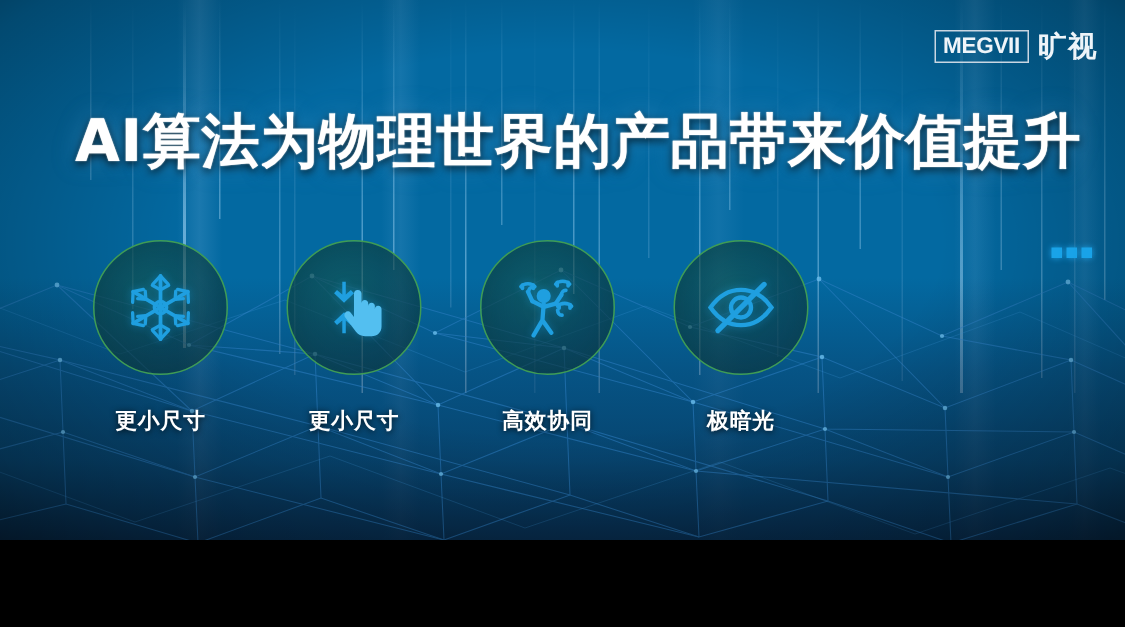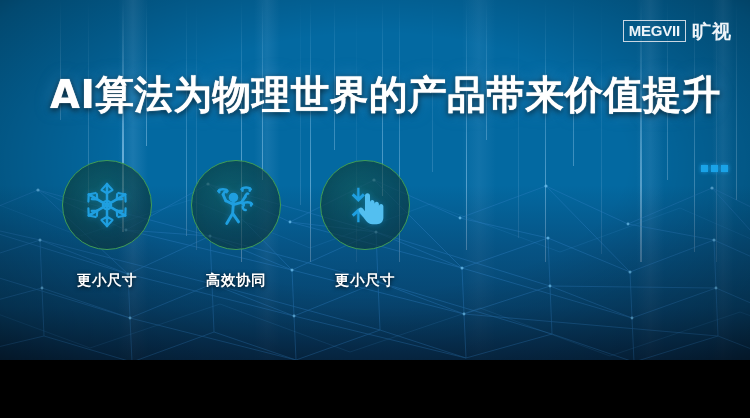--- a/index.html
+++ b/index.html
@@ -292,20 +292,42 @@
           </svg>
         </span>
       </div>
       <div class="label">更小尺寸</div>
     </div>
 
 
     <div class="feature">
       <div class="circle">
         <span>
+          <svg width="50" height="50" viewBox="0 0 64 64">
+            <g fill="#1f9fe0">
+              <path d="M22 10 L22 21 L17.5 17 L15 19.8 L23.5 28 L32 19.8 L29.3 17 L25 21 L25 10 Z"></path>
+              <path d="M23.5 36 L15 44.2 L17.5 47 L22 43 L22 54 L25 54 L25 43 L29.3 47 L32 44.2 Z"></path>
+            </g>
+            <path d="M35 17 C33.2 17 32 18.3 32 20 L32 40 L29.2 36.5
+                     C27.9 35 25.8 34.9 24.6 36.2 C23.4 37.5 23.5 39.3 24.7 40.8
+                     L33.5 52.5 C35.4 55 38.2 56.5 41.4 56.5 L47 56.5
+                     C52 56.5 55.5 53 55.5 48.2 L55.5 33.5
+                     C55.5 31.9 54.3 30.6 52.6 30.6 C51 30.6 49.8 31.9 49.8 33.5
+                     L49.8 30.8 C49.8 29.2 48.6 27.9 47 27.9 C45.3 27.9 44.1 29.2 44.1 30.8
+                     L44.1 28.6 C44.1 27 42.9 25.7 41.2 25.7 C39.6 25.7 38.4 27 38.4 28.6
+                     L38.4 20 C38.4 18.3 37.1 17 35.4 17 Z" fill="#53bff0"></path>
+          </svg>
+        </span>
+      </div>
+      <div class="label">更小尺寸</div>
+    </div>
+
+    <div class="feature">
+      <div class="circle">
+        <span>
           <svg width="54" height="54" viewBox="0 0 64 64" fill="none" stroke="#1f9fe0" stroke-width="3.4" stroke-linecap="round" stroke-linejoin="round">
             <circle cx="29" cy="23" r="5.6" fill="#1f9fe0" stroke="none"></circle>
             <path d="M29 29 L28 42 M28 42 L21 54 M28 42 L35 52"></path>
             <path d="M29 31.5 L20 27 M29 31.5 L38.5 29"></path>
             <path d="M20 27 L16.5 19.5"></path>
             <path d="M38.5 29 L43 22"></path>
             <g stroke-width="2.9">
               <path d="M11 15.5 C13.5 12.5 19.5 12.5 22 15.5"></path>
               <path d="M12.2 17 L12.2 14.2 M20.8 17 L20.8 14.2"></path>
               <path d="M38.5 13.5 C41 10.5 47 10.5 49.5 13.5"></path>
@@ -318,34 +340,25 @@
             </g>
           </svg>
         </span>
       </div>
       <div class="label">高效协同</div>
     </div>
 
     <div class="feature">
       <div class="circle">
         <span>
-          <svg width="50" height="50" viewBox="0 0 64 64">
-            <g fill="#1f9fe0">
-              <path d="M22 10 L22 21 L17.5 17 L15 19.8 L23.5 28 L32 19.8 L29.3 17 L25 21 L25 10 Z"></path>
-              <path d="M23.5 36 L15 44.2 L17.5 47 L22 43 L22 54 L25 54 L25 43 L29.3 47 L32 44.2 Z"></path>
-            </g>
-            <path d="M35 17 C33.2 17 32 18.3 32 20 L32 40 L29.2 36.5
-                     C27.9 35 25.8 34.9 24.6 36.2 C23.4 37.5 23.5 39.3 24.7 40.8
-                     L33.5 52.5 C35.4 55 38.2 56.5 41.4 56.5 L47 56.5
-                     C52 56.5 55.5 53 55.5 48.2 L55.5 33.5
-                     C55.5 31.9 54.3 30.6 52.6 30.6 C51 30.6 49.8 31.9 49.8 33.5
-                     L49.8 30.8 C49.8 29.2 48.6 27.9 47 27.9 C45.3 27.9 44.1 29.2 44.1 30.8
-                     L44.1 28.6 C44.1 27 42.9 25.7 41.2 25.7 C39.6 25.7 38.4 27 38.4 28.6
-                     L38.4 20 C38.4 18.3 37.1 17 35.4 17 Z" fill="#53bff0"></path>
+          <svg width="52" height="52" viewBox="0 0 64 64" fill="none" stroke="#1f9fe0" stroke-width="3.6" stroke-linecap="round">
+            <path d="M7 32 C14 22 22.5 17.5 32 17.5 C41.5 17.5 50 22 57 32
+                     C50 42 41.5 46.5 32 46.5 C22.5 46.5 14 42 7 32 Z"></path>
+            <circle cx="32" cy="32" r="8.2"></circle>
+            <line x1="13" y1="51" x2="51" y2="13" stroke-width="4.2"></line>
           </svg>
         </span>
       </div>
-      <div class="label">更小尺寸</div>
+      <div class="label">极暗光</div>
     </div>
 
-
   </div>
 </div>
 
 </body></html>

